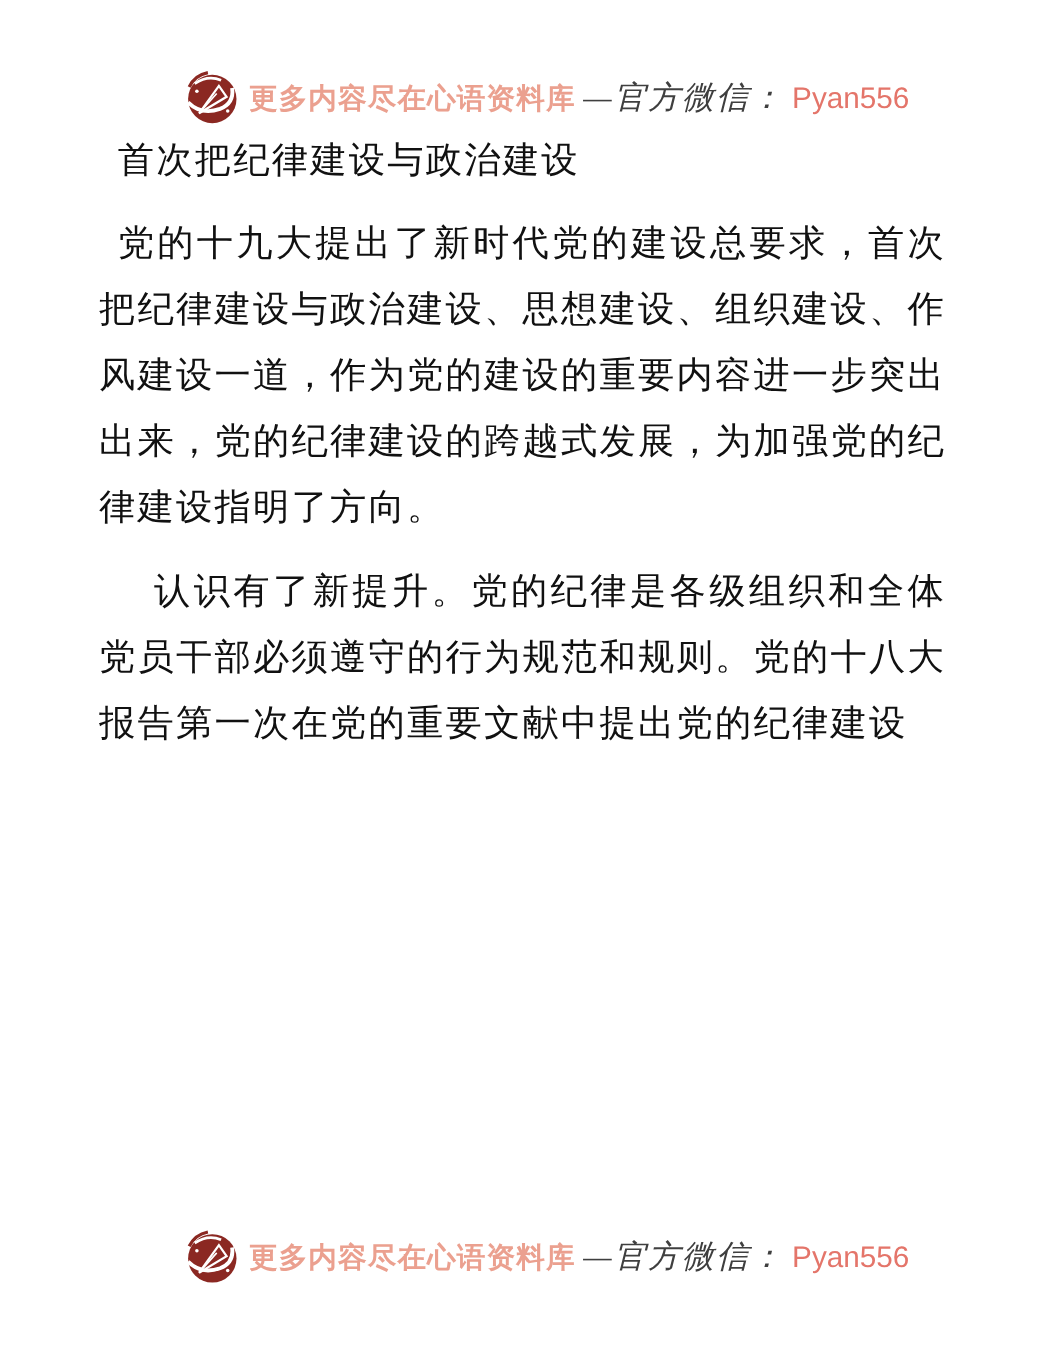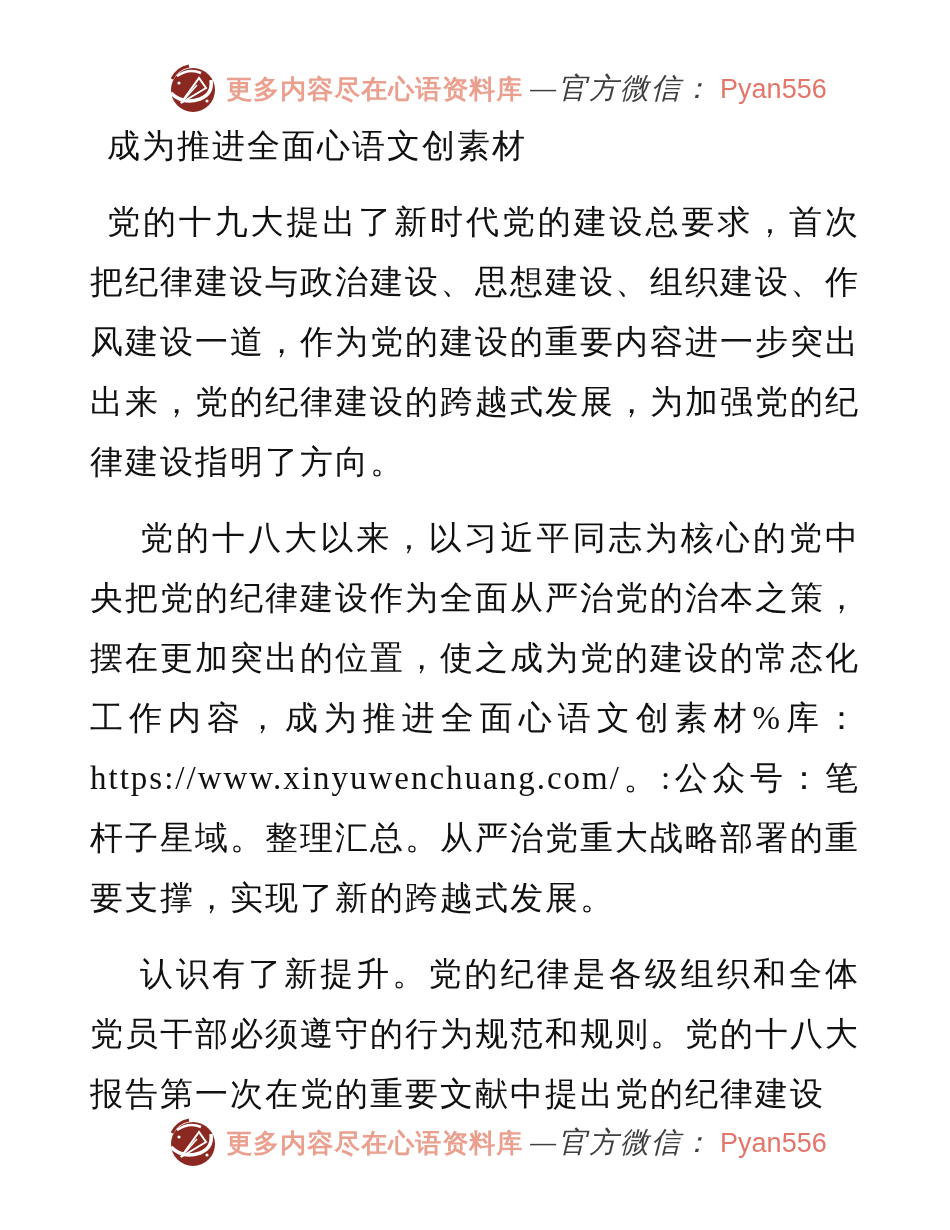--- a/index.html
+++ b/index.html
@@ -91,23 +91,22 @@
         <circle cx="12" cy="20" r="1.6" fill="#ffffff"></circle>
         <circle cx="40" cy="38" r="1.6" fill="#ffffff"></circle>
       </svg>
     </span>
     <span class="wm-brand">更多内容尽在心语资料库</span>
     <span class="wm-label">—官方微信：</span>
     <span class="wm-id">Pyan556</span>
   </div>
 
   <div class="doc-main">
-    <h1 class="doc-title">成为推进全面心语文创素材</h1>
+    <h1 class="doc-title">首次把纪律建设与政治建设</h1>
     <p class="body-para indent-small">党的十九大提出了新时代党的建设总要求，首次把纪律建设与政治建设、思想建设、组织建设、作风建设一道，作为党的建设的重要内容进一步突出出来，党的纪律建设的跨越式发展，为加强党的纪律建设指明了方向。</p>
-    <p class="body-para indent-large">党的十八大以来，以习近平同志为核心的党中央把党的纪律建设作为全面从严治党的治本之策，摆在更加突出的位置，使之成为党的建设的常态化工作内容，成为推进全面心语文创素材%库：https://www.xinyuwenchuang.com/。:公众号：笔杆子星域。整理汇总。从严治党重大战略部署的重要支撑，实现了新的跨越式发展。</p>
     <p class="body-para indent-large">认识有了新提升。党的纪律是各级组织和全体党员干部必须遵守的行为规范和规则。党的十八大报告第一次在党的重要文献中提出党的纪律建设</p>
   </div>
 
   <div class="watermark bottom">
     <span class="wm-logo">
       <svg viewBox="0 0 52 52" aria-hidden="true">
         <circle cx="26" cy="27" r="22" fill="#8B2822"></circle>
         <path d="M5 16 A 24 24 0 0 1 22 3" stroke="#8B2822" stroke-width="3" fill="none"></path>
         <path d="M4 30 Q 16 42 33 36 Q 46 31 44 17" stroke="#ffffff" stroke-width="3.5" fill="none"></path>
         <path d="M10 13 Q 22 5 34 10" stroke="#ffffff" stroke-width="2.5" fill="none"></path>

